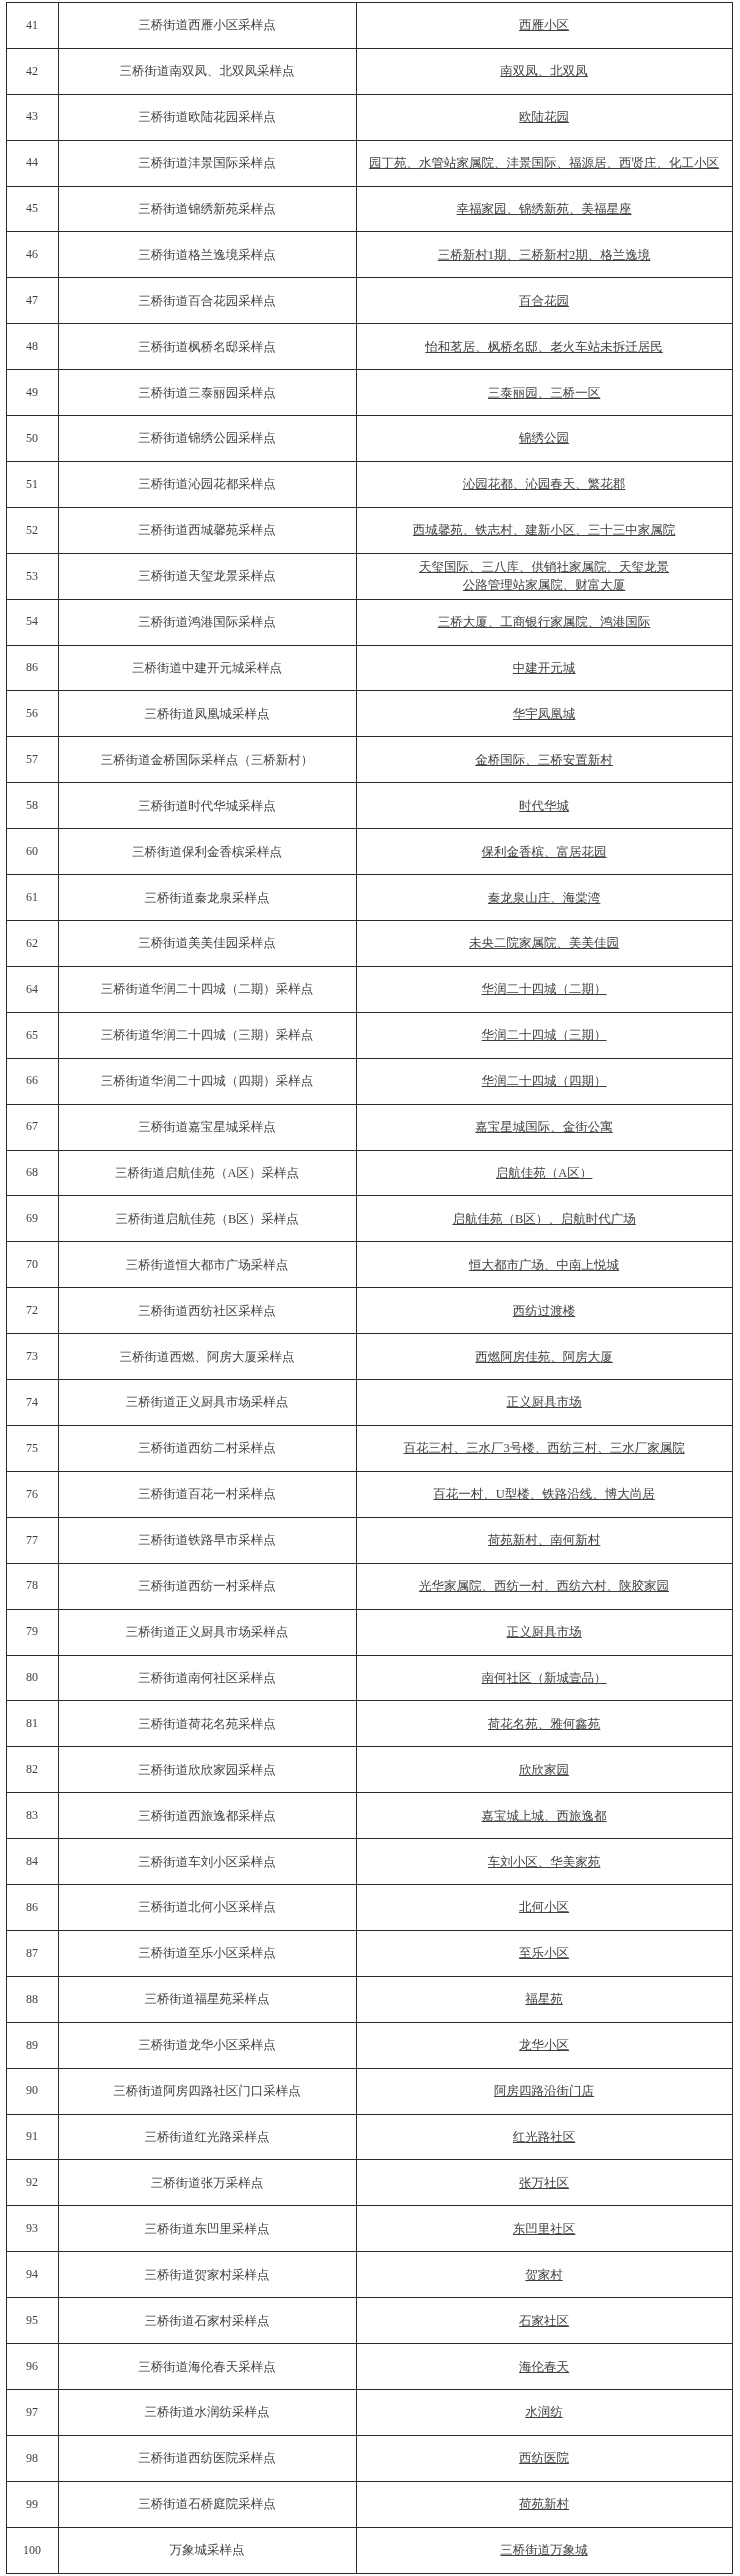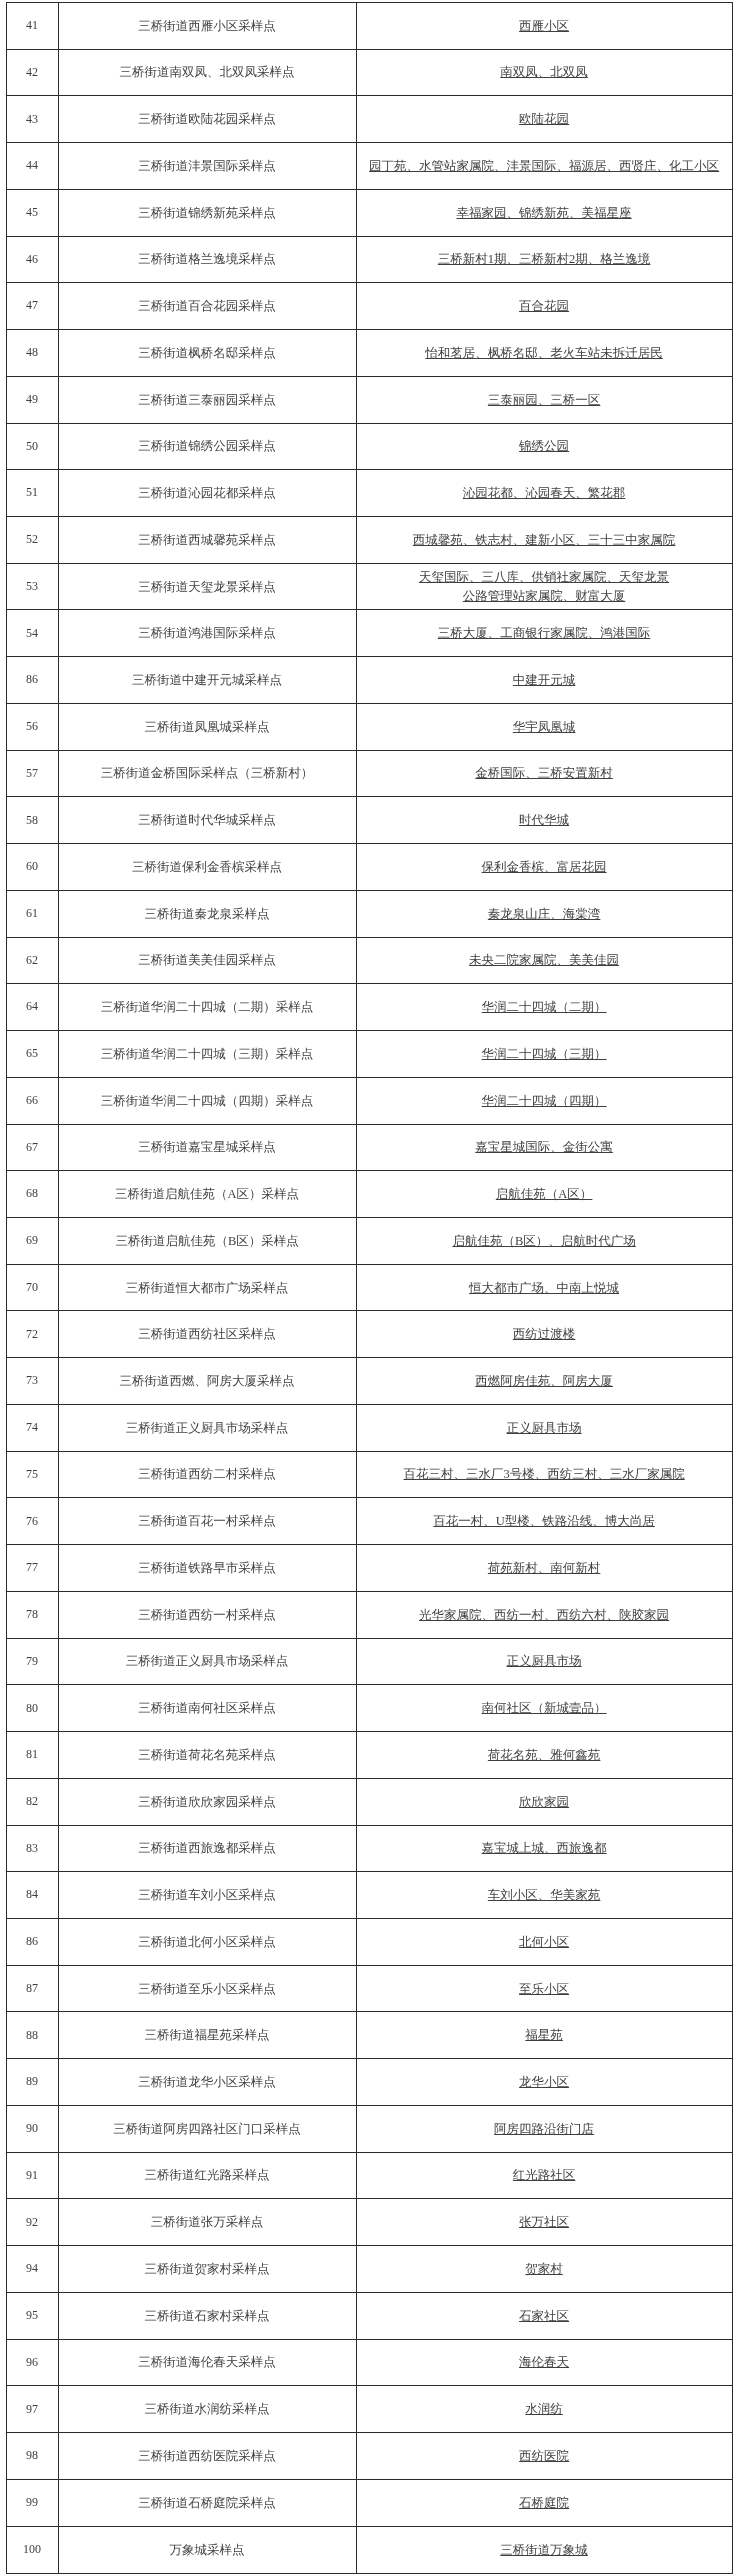--- a/index.html
+++ b/index.html
@@ -280,20 +280,25 @@
     <td class="col-no">91</td>
     <td class="col-point">三桥街道红光路采样点</td>
     <td class="col-location">红光路社区</td>
   </tr>
         <tr>
     <td class="col-no">92</td>
     <td class="col-point">三桥街道张万采样点</td>
     <td class="col-location">张万社区</td>
   </tr>
         <tr>
+    <td class="col-no">93</td>
+    <td class="col-point">三桥街道东凹里采样点</td>
+    <td class="col-location">东凹里社区</td>
+  </tr>
+        <tr>
     <td class="col-no">94</td>
     <td class="col-point">三桥街道贺家村采样点</td>
     <td class="col-location">贺家村</td>
   </tr>
         <tr>
     <td class="col-no">95</td>
     <td class="col-point">三桥街道石家村采样点</td>
     <td class="col-location">石家社区</td>
   </tr>
         <tr>
@@ -307,21 +312,21 @@
     <td class="col-location">水润纺</td>
   </tr>
         <tr>
     <td class="col-no">98</td>
     <td class="col-point">三桥街道西纺医院采样点</td>
     <td class="col-location">西纺医院</td>
   </tr>
         <tr>
     <td class="col-no">99</td>
     <td class="col-point">三桥街道石桥庭院采样点</td>
-    <td class="col-location">石桥庭院</td>
+    <td class="col-location">荷苑新村</td>
   </tr>
         <tr>
     <td class="col-no">100</td>
     <td class="col-point">万象城采样点</td>
     <td class="col-location">三桥街道万象城</td>
   </tr>
       </tbody>
   </table>
 </div>
 

